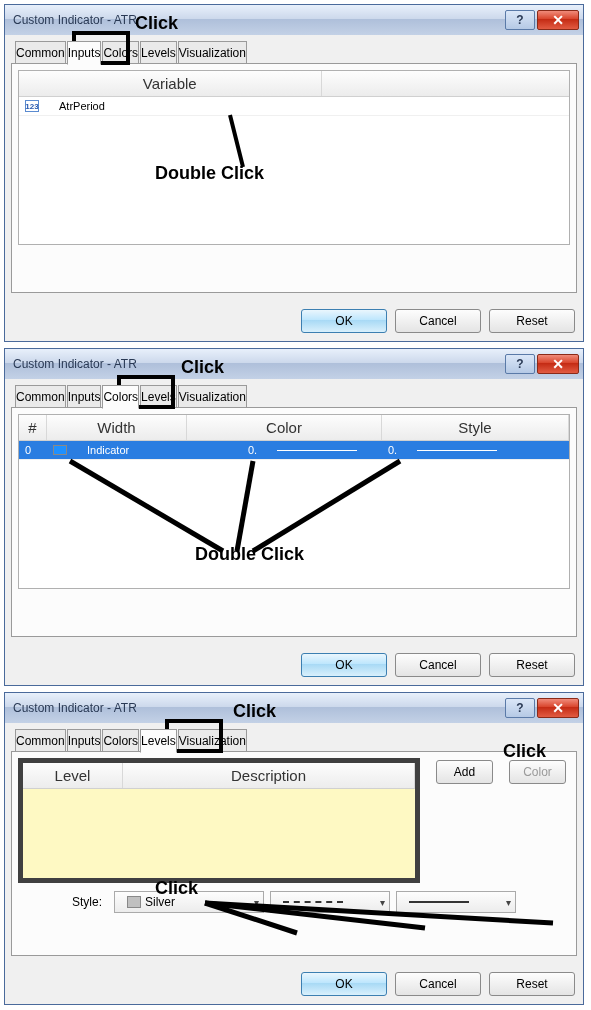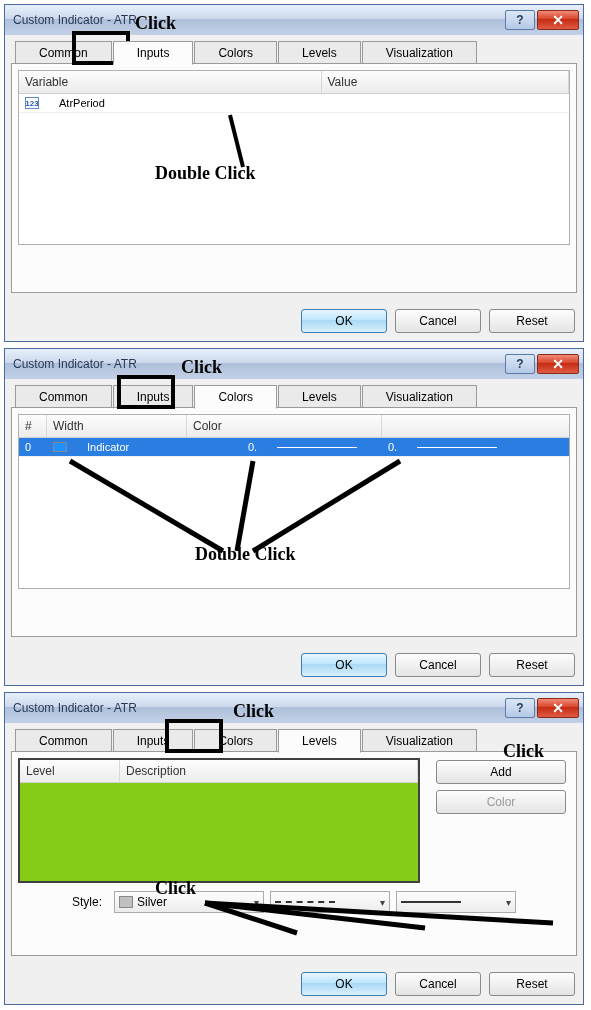--- a/index.html
+++ b/index.html
@@ -5,48 +5,48 @@
   * { box-sizing: border-box; font-family: "Segoe UI", Tahoma, sans-serif; }
   body { margin: 0; padding: 4px; background: #fff; font-size: 12px; }
   .dialog { width: 580px; margin-bottom: 6px; border: 1px solid #4a6a9b; background: #f0f0f0; position: relative; }
   .titlebar { height: 30px; background: linear-gradient(to bottom, #e8f0fb 0%, #cdd9ec 45%, #aebfda 46%, #c3d1e6 100%); display: flex; align-items: center; padding: 0 4px 0 8px; }
   .titlebar-text { flex: 1; color: #2a3a55; font-weight: normal; }
   .titlebar-btns { display: flex; gap: 2px; }
   .tb-btn { width: 30px; height: 20px; border: 1px solid #5a7aa8; background: linear-gradient(to bottom,#dbe7f8,#b5c9e5); border-radius: 2px; display: flex; align-items: center; justify-content: center; font-weight: bold; color: #2a3a55; font-size: 12px; }
   .tb-close { width: 42px; background: linear-gradient(to bottom,#f08b7a,#d8432a 45%,#c42b14 46%,#e25b42); border-color:#8a2a18; color:#fff; font-size: 14px; }
   .body-area { padding: 6px; position: relative; }
   .tabstrip { display: flex; gap: 0; margin-bottom: -1px; padding-left: 4px; }
-  .tab { padding: 4px 23px; background: #eaeaea; border: 1px solid #9a9a9a; border-bottom: none; margin-right: 1px; position: relative; }
+  .tab { padding: 4px 0; background: #eaeaea; border: 1px solid #9a9a9a; border-bottom: none; margin-right: 1px; position: relative; }
   .tab.active { background: #fcfcfc; z-index: 2; border-bottom: 1px solid #fcfcfc; margin-bottom: -1px; }
   .tabcontent { border: 1px solid #9a9a9a; background: #fcfcfc; padding: 6px; min-height: 230px; position: relative; }
   .listbox { border: 1px solid #b0b0b0; background: #fff; height: 175px; }
   .listheader { display: flex; background: linear-gradient(to bottom,#fdfdfd,#ececec); border-bottom: 1px solid #d0d0d0; }
-  .lh-cell { padding: 4px 6px; border-right: 1px solid #d8d8d8; font-size: 12px; color: #333; }
+  .lh-cell { padding: 4px 6px; border-right: 1px solid #d8d8d8; font-size: 15px; color: #333; text-align: center; }
   .listrow { display: flex; border-bottom: 1px solid #f0f0f0; }
   .listrow.sel { background: #2a7de1; color: #fff; }
   .lr-cell { padding: 3px 6px; font-size: 11px; display: flex; align-items: center; gap: 20px; }
   .var-icon { width:14px; height:12px; background:#fff; border:1px solid #5b8bd0; display:flex; align-items:center; justify-content:center; font-size:8px; color:#2a5bb0; font-weight:bold; }
   .color-swatch { width:14px; height:10px; background:#1e90ff; border:1px solid #888; }
   .width-line { height:1px; background:#fff; width:80px; }
   .buttonbar { display:flex; justify-content:flex-end; gap:8px; padding: 10px 8px 8px 4px; }
   .btn { width:86px; height:24px; border:1px solid #8a8a8a; background: linear-gradient(to bottom,#fdfdfd,#e4e4e4); border-radius:3px; font-size:12px; display:flex; align-items:center; justify-content:center; }
   .btn.primary { border:1px solid #3c7fb1; background: linear-gradient(to bottom,#eaf6fd,#bde6fd 45%,#a7d9f5 46%,#d9f0fc); }
   .btn.disabled { color:#9a9a9a; }
-  .rightbtns { position:absolute; right:10px; top:8px; width:130px; display:flex; flex-direction:column; gap:6px; }
-  .combo { height:22px; border:1px solid #aaa; background:linear-gradient(to bottom,#fdfdfd,#ececec); display:flex; align-items:center; padding:0 4px; gap:4px; position:relative; }
+  .rightbtns { position:absolute; right:10px; top:8px; width:130px; display:flex; flex-direction:row; gap:16px; }
+  .combo { height:22px; border:1px solid #aaa; background:linear-gradient(to bottom,#fdfdfd,#ececec); display:flex; align-items:center; padding:0 12px; gap:4px; position:relative; }
   .combo .arrow { position:absolute; right:4px; font-size:10px; color:#444; }
   .silver-sw { width:14px; height:12px; background:#c0c0c0; border:1px solid #888; }
   .dash-sample { width:60px; height:0; border-top:2px dashed #333; }
   .solid-sample { width:60px; height:0; border-top:2px solid #333; }
-  .lvlbox { border:2px solid #404040; background:#84cc16; height:125px; width: calc(100% - 150px); }
+  .lvlbox { border:5px solid #404040; background:#fef9c3; height:125px; width: calc(100% - 150px); }
   .style-row { display:flex; align-items:center; gap:6px; margin-top: 8px; }
   .style-label { width: 90px; text-align: right; padding-right: 6px; }
   
   .anno-rect { position:absolute; border:4px solid #000; pointer-events:none; }
-  .anno-text { position:absolute; font-weight:bold; color:#000; font-size:18px; font-family: Liberation Serif, serif; pointer-events:none; }
+  .anno-text { position:absolute; font-weight:bold; color:#000; font-size:18px; font-family: Liberation Sans, sans-serif; pointer-events:none; }
   svg.anno-svg { position:absolute; left:0; top:0; width:100%; height:100%; pointer-events:none; }
 </style>
 </head>
 <body>
 
 <div class="dialog">
   <div class="titlebar">
     <span class="titlebar-text">Custom Indicator - ATR</span>
     <div class="titlebar-btns">
       <div class="tb-btn">
@@ -62,21 +62,20 @@
       <div class="tab">Common</div>
       <div class="tab active">Inputs</div>
       <div class="tab">Colors</div>
       <div class="tab">Levels</div>
       <div class="tab">Visualization</div>
     </div>
     <div class="tabcontent">
       <div class="listbox">
         <div class="listheader">
           <div class="lh-cell" style="width:55%">Variable</div>
-          <div class="lh-cell" style="flex:1">Value</div>
         </div>
         <div class="listrow">
           <div class="lr-cell" style="width:55%">
             <span class="var-icon">123</span>
             <span>AtrPeriod</span>
           </div>
         </div>
       </div>
     </div>
 
@@ -113,20 +112,21 @@
       <div class="tab active">Colors</div>
       <div class="tab">Levels</div>
       <div class="tab">Visualization</div>
     </div>
     <div class="tabcontent">
       <div class="listbox">
         <div class="listheader">
           <div class="lh-cell" style="width:28px">#</div>
           <div class="lh-cell" style="width:140px">Width</div>
           <div class="lh-cell" style="width:195px">Color</div>
+          <div class="lh-cell" style="flex:1">Style</div>
         </div>
         <div class="listrow sel">
           <div class="lr-cell" style="width:28px">0</div>
           <div class="lr-cell" style="width:195px">
             <span class="color-swatch"></span>
             <span>Indicator</span>
           </div>
           <div class="lr-cell" style="width:140px">
             <span>0.</span>
             <span class="width-line"></span>

